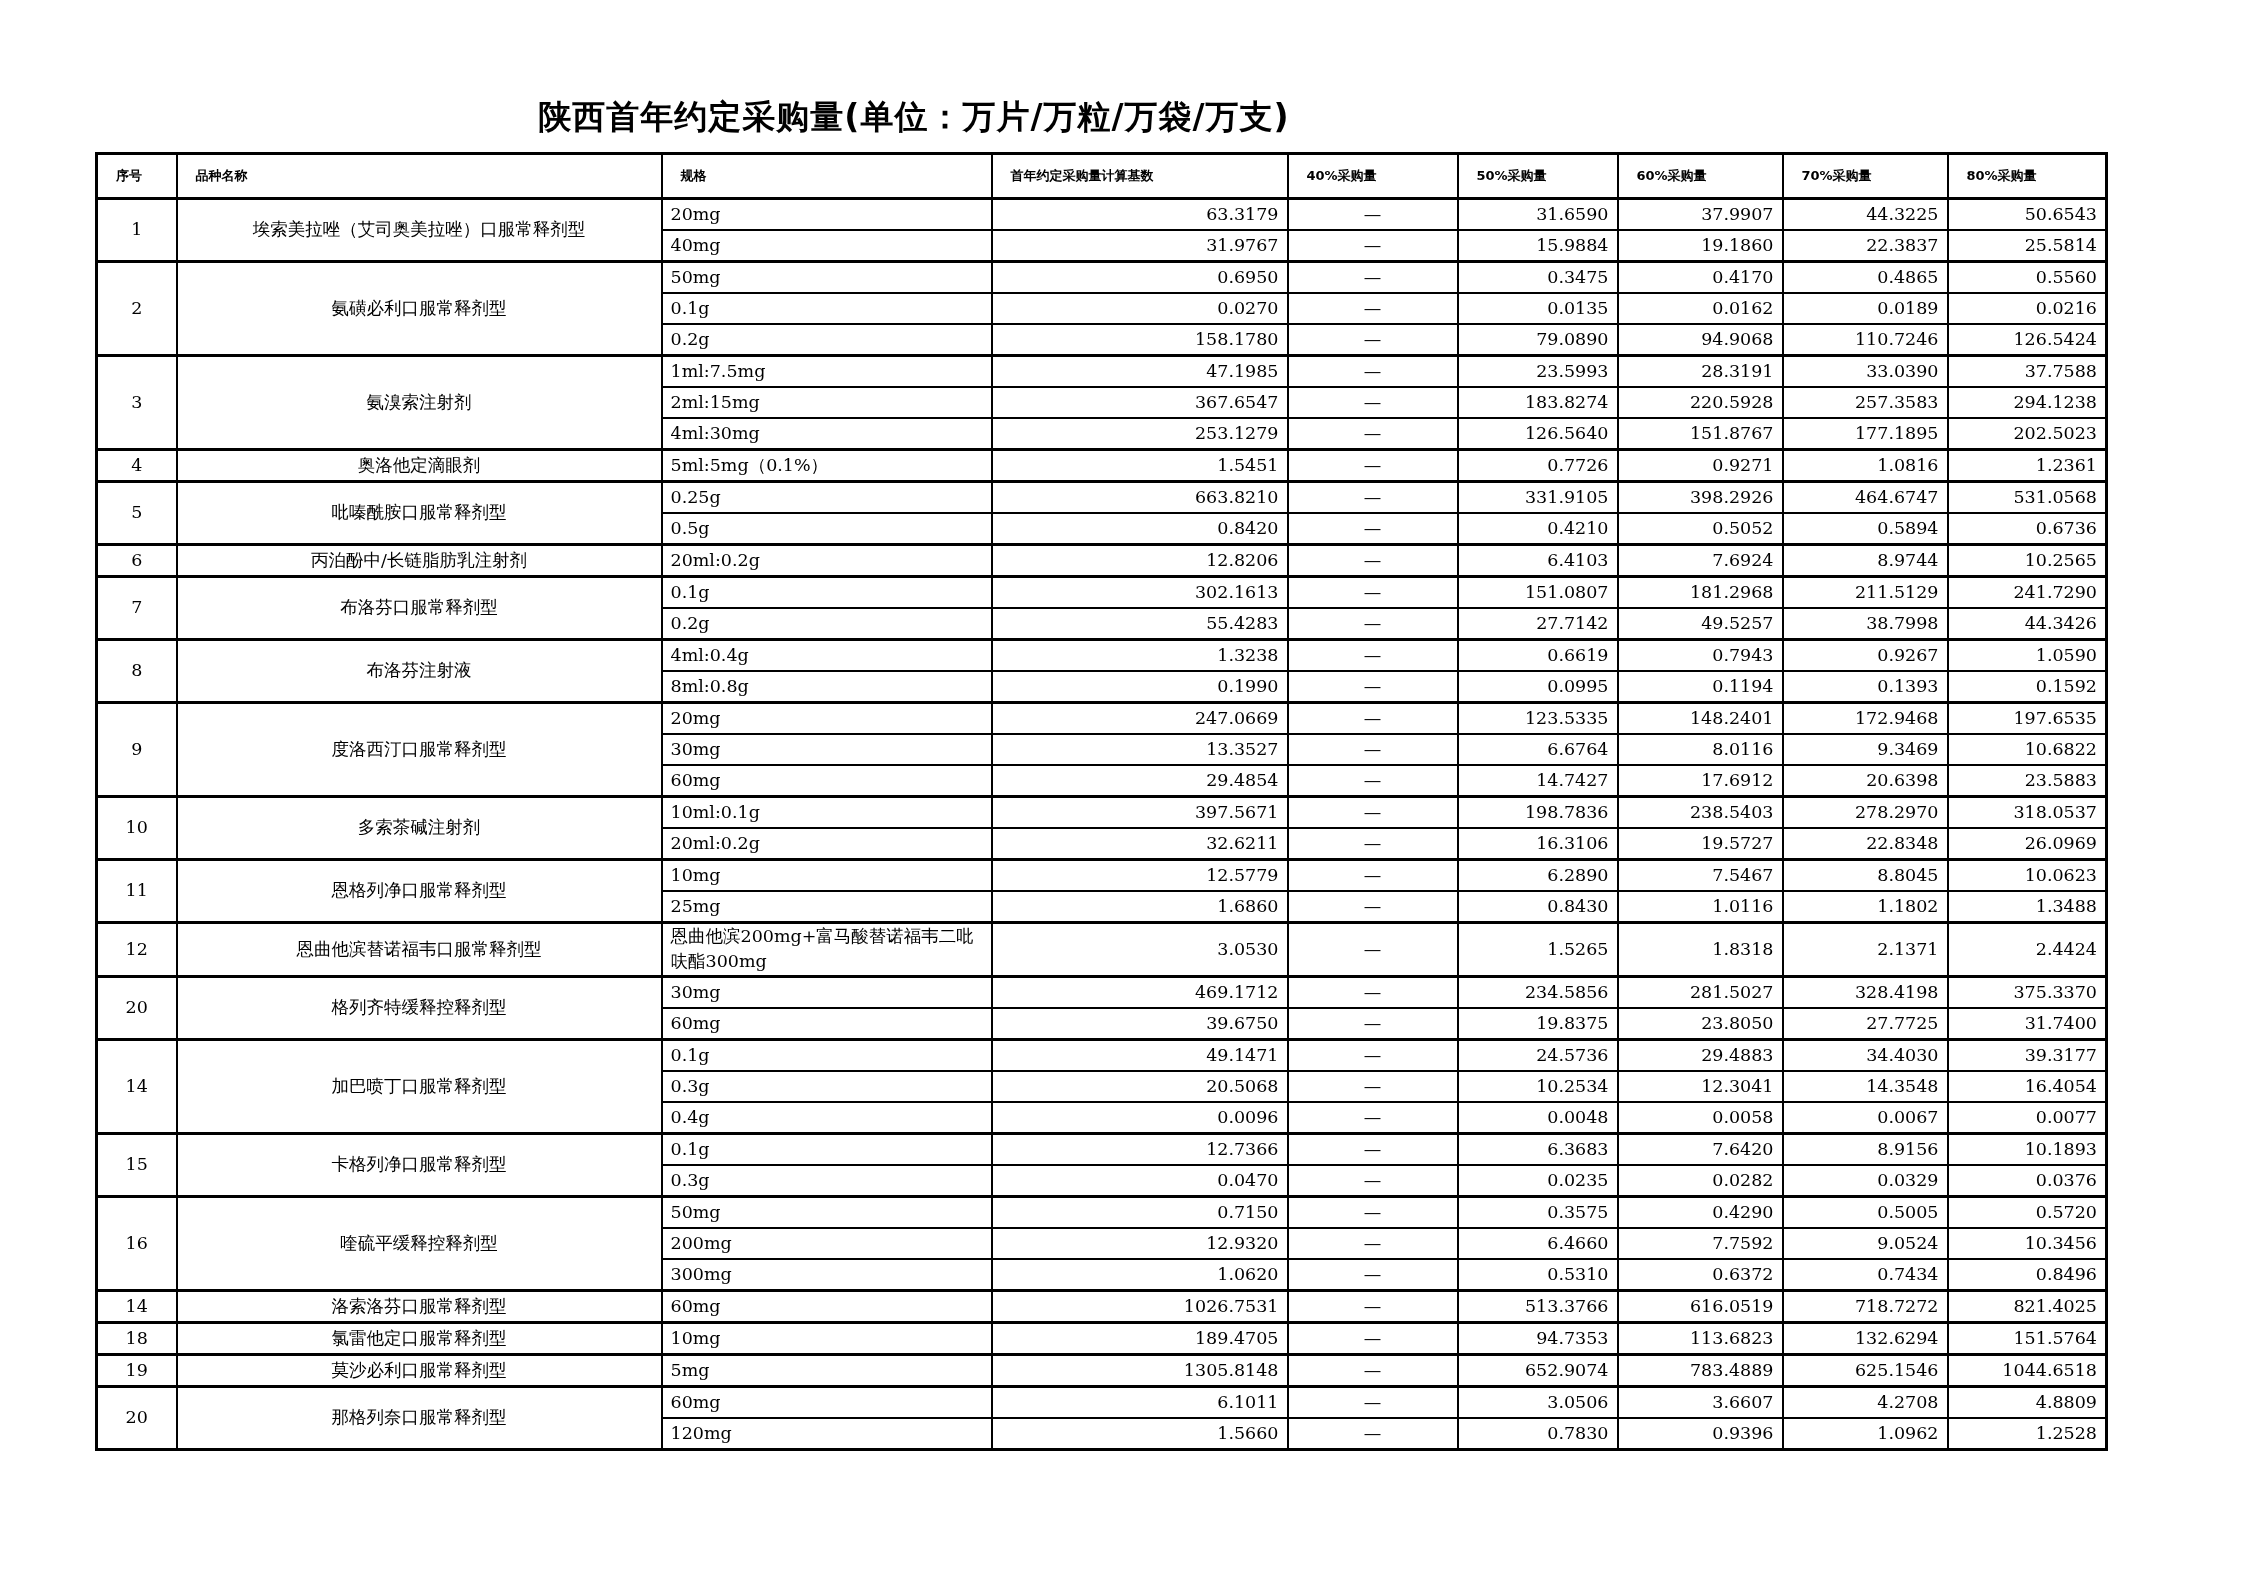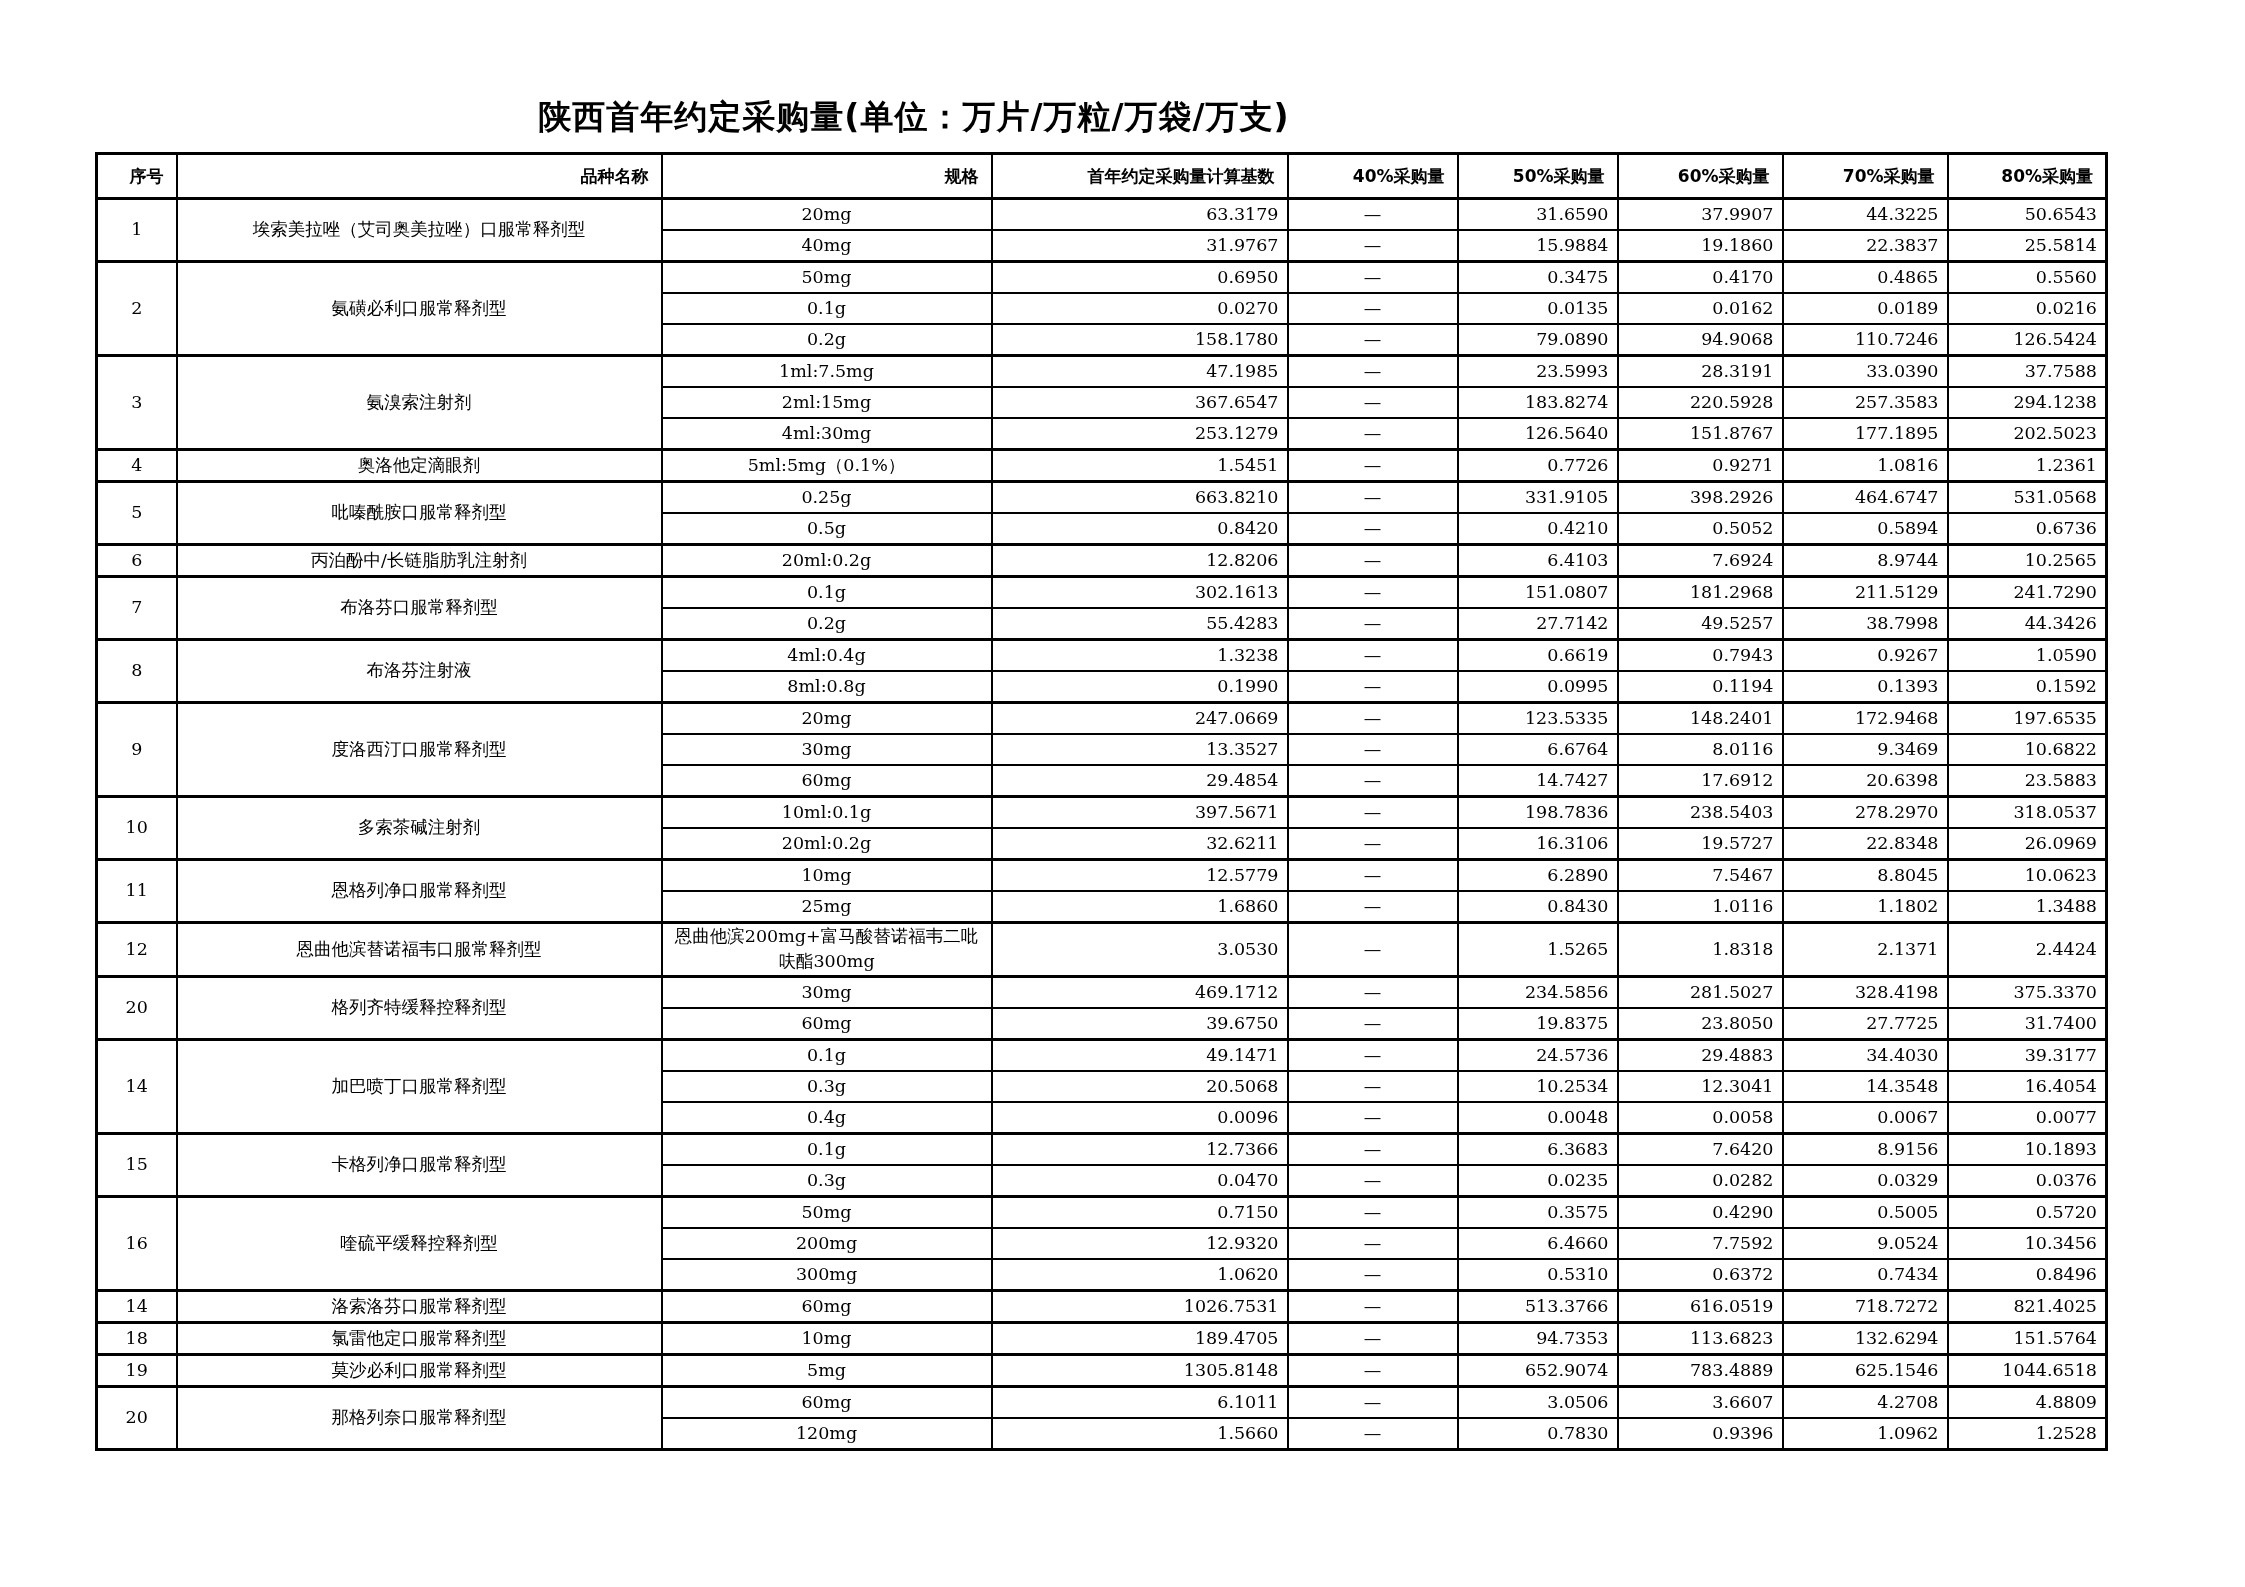--- a/index.html
+++ b/index.html
@@ -38,35 +38,35 @@
     border: 3px solid #000;
   }
   table.grid th, table.grid td {
     border: 2px solid #000;
     padding: 0 8px;
     overflow: hidden;
   }
   table.grid thead th {
     font-family: "DejaVu Sans", "Liberation Sans", sans-serif;
     font-weight: bold;
-    font-size: 17px;
-    text-align: right;
+    font-size: 13px;
+    text-align: left;
     height: 42px;
     border-bottom: 3px solid #000;
-    padding: 0 12px;
+    padding: 0 18px;
   }
   table.grid td {
     font-size: 17.5px;
     height: 29px;
     line-height: 1.45;
   }
   tr.group-start td { border-top: 3px solid #000; }
   td.c-no   { text-align: center; font-size: 18px; }
   td.c-name { text-align: center; font-size: 18px; }
-  td.c-spec { text-align: center; }
+  td.c-spec { text-align: left; }
   td.num    { text-align: right; font-variant-numeric: tabular-nums; }
   td.dash   { text-align: center; }
 </style>
 </head>
 <body>
 
 <div class="page">
   <div class="sheet">
     <h1 class="doc-title">陕西首年约定采购量(单位：万片/万粒/万袋/万支)</h1>
     <table class="grid">

